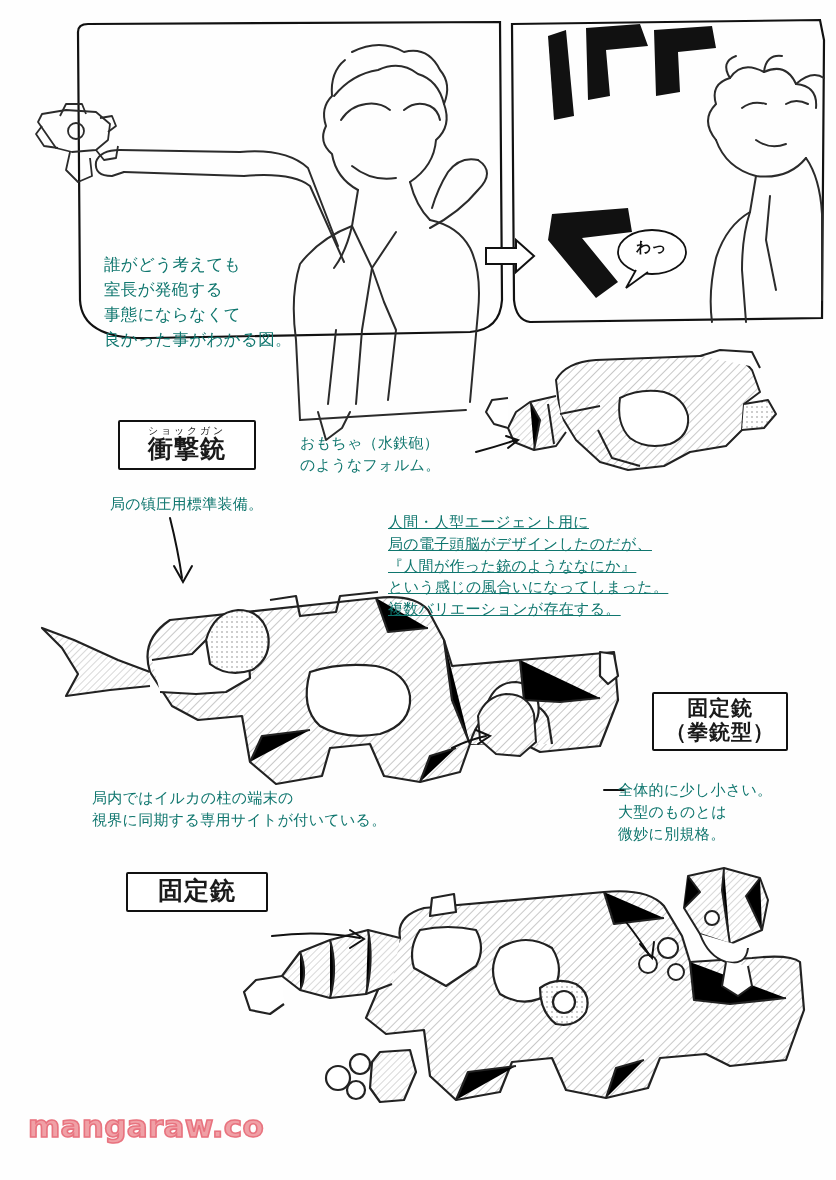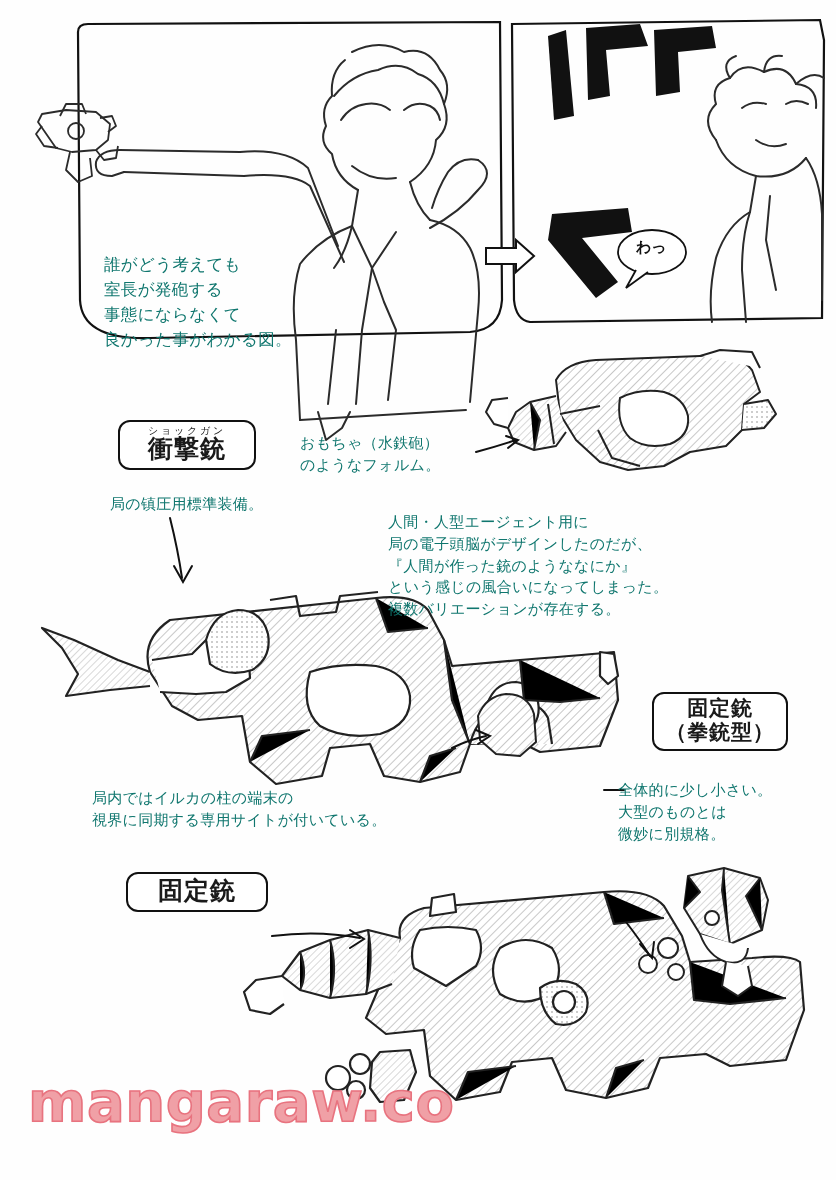--- a/index.html
+++ b/index.html
@@ -32,21 +32,21 @@
     font-family: "DejaVu Sans", "Liberation Sans", sans-serif;
     font-size: 15px;
     line-height: 1.45;
     color: #0f766e;
     white-space: pre-line;
     letter-spacing: 0.02em;
   }
   .label-box {
     position: absolute;
     border: 2.5px solid #111;
-    border-radius: 12px;
+    border-radius: 2px;
     background: #fff;
     padding: 3px 10px 5px 10px;
     display: flex;
     flex-direction: column;
     align-items: center;
     justify-content: center;
   }
   .label-box .ruby {
     font-size: 10px;
     letter-spacing: 0.28em;
@@ -58,23 +58,23 @@
     font-weight: bold;
     letter-spacing: 0.04em;
     line-height: 1.12;
   }
   .label-box .main.two {
     font-size: 21px;
   }
   .watermark {
     position: absolute;
     left: 28px;
-    top: 1069px;
+    top: 1108px;
     font-family: "DejaVu Sans", "Liberation Sans", sans-serif;
-    font-size: 56px;
+    font-size: 31px;
     font-weight: bold;
     letter-spacing: 0.01em;
     color: #f0a0a6;
     -webkit-text-stroke: 1.6px #e8737f;
     text-shadow: 0 0 1px #e8737f;
   }
   .sfx {
     position: absolute;
     font-weight: bold;
     color: #111;
@@ -266,21 +266,21 @@
   <div class="label-box" style="left:118px; top:420px; width:114px;">
     <div class="ruby">ショックガン</div>
     <div class="main">衝撃銃</div>
   </div>
 
   <div class="txt" style="left:300px; top:433px;">おもちゃ（水鉄砲）
 のようなフォルム。</div>
 
   <div class="txt" style="left:110px; top:494px;">局の镇圧用標準装備。</div>
 
-  <div class="txt" style="left:388px; top:512px;">人間・人型エージェント用に
+  <div class="txt" style="left:388px; top:512px;text-decoration:underline;">人間・人型エージェント用に
 局の電子頭脳がデザインしたのだが、
 『人間が作った銃のようななにか』
 という感じの風合いになってしまった。
 複数バリエーションが存在する。</div>
 
   <div class="label-box" style="left:652px; top:692px; width:112px;">
     <div class="main two">固定銃</div>
     <div class="main two">（拳銃型）</div>
   </div>
 

